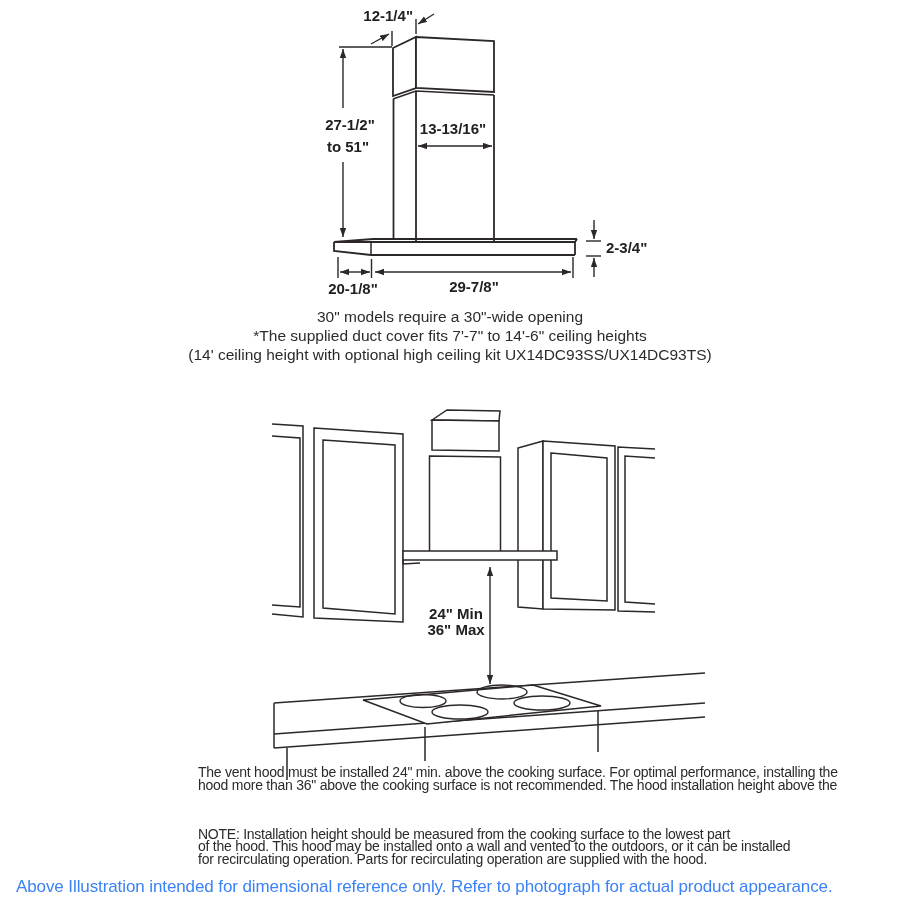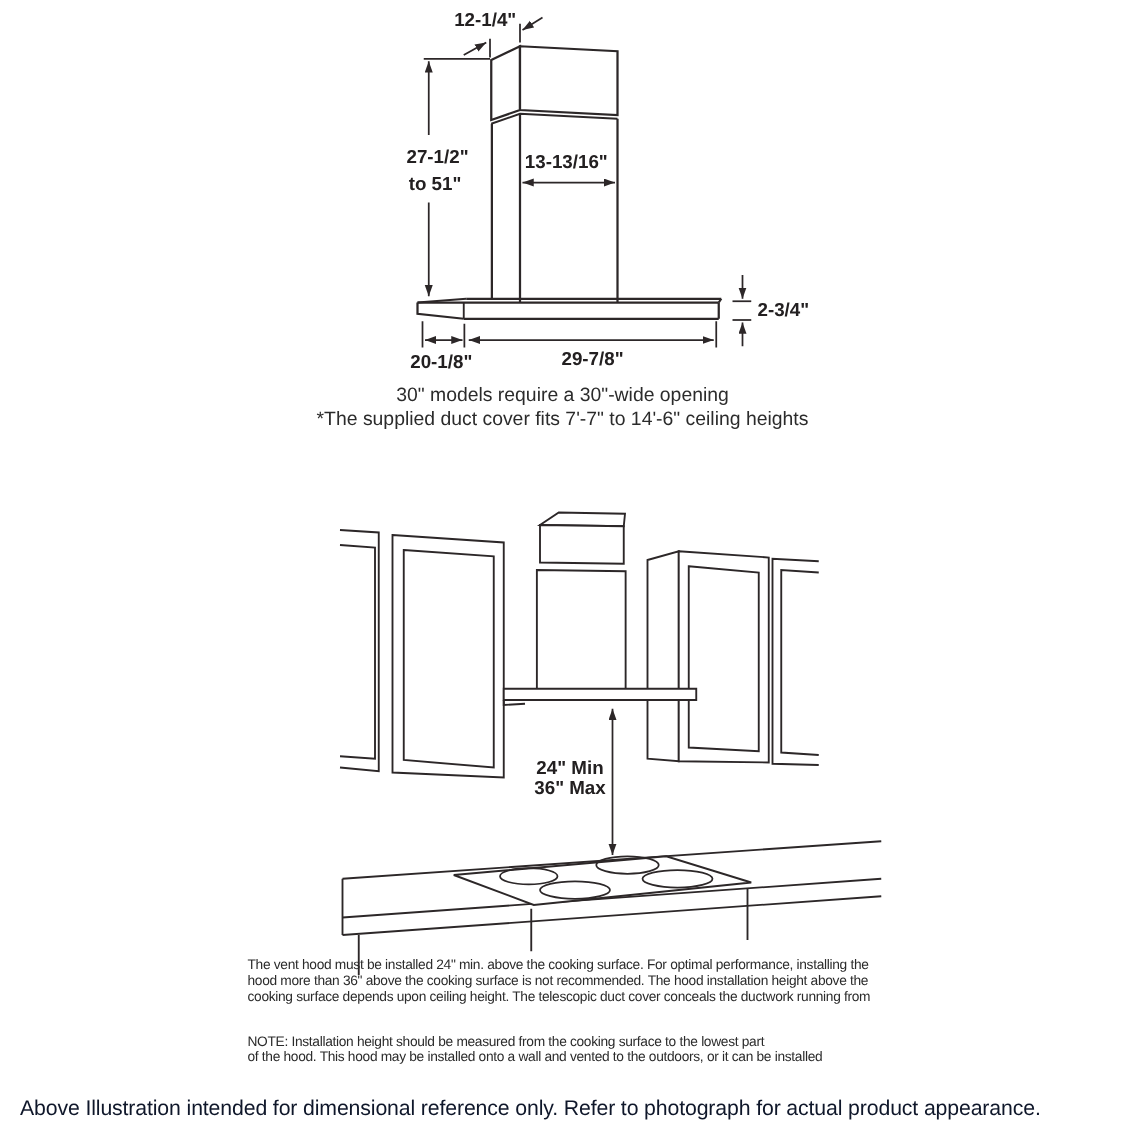--- a/index.html
+++ b/index.html
@@ -8,26 +8,26 @@
   #art{position:absolute;left:0;top:0;}
   svg .ln{stroke:#2c2728;fill:none;}
   svg .w18{stroke-width:1.8;}
   svg .w15{stroke-width:1.5;}
   svg .dim{stroke:#2c2728;stroke-width:1.4;fill:none;}
   svg .fillw{fill:#ffffff;}
   svg text{font-family:"Liberation Sans", sans-serif;font-weight:bold;
            font-size:15px;fill:#232021;}
   .notes{position:absolute;left:0;top:308px;width:900px;text-align:center;
          font-size:15.5px;line-height:18.8px;color:#2b2b2b;}
-  .para{position:absolute;left:198px;font-size:11px;letter-spacing:-0.25px;
+  .para{position:absolute;left:198px;font-size:14px;letter-spacing:-0.25px;
         color:#2b2b2b;}
   #para1{top:766px;line-height:13px;}
   #para2{top:828px;line-height:12.4px;}
   .footer{position:absolute;left:16px;top:877px;width:880px;font-size:17px;
-          letter-spacing:-0.1px;color:#0f172a;white-space:nowrap;}
+          letter-spacing:-0.1px;color:#3b82f6;white-space:nowrap;}
 </style>
 </head>
 <body>
 
 <div id="page">
 
 <svg id="art" width="900" height="900" viewBox="0 0 900 900">
   <defs>
     <marker id="ah" markerUnits="userSpaceOnUse" markerWidth="10" markerHeight="7" refX="9" refY="3.2" orient="auto">
       <path d="M0,0 L9,3.2 L0,6.4 Z" fill="#2c2728"></path>
@@ -150,28 +150,29 @@
       <path class="dim" d="M490,567 L490,684" marker-start="url(#ahs)" marker-end="url(#ah)"></path>
       <text x="456" y="619" text-anchor="middle">24" Min</text>
       <text x="456" y="635" text-anchor="middle">36" Max</text>
     </g>
   </g>
 </svg>
 
 <div class="notes">
   <div>30" models require a 30"-wide opening</div>
   <div>*The supplied duct cover fits 7'-7" to 14'-6" ceiling heights</div>
+  <div>(14' ceiling height with optional high ceiling kit UX14DC93SS/UX14DC93TS)</div>
 </div>
 
 <div class="para" id="para1">
   <div>The vent hood must be installed 24" min. above the cooking surface. For optimal performance, installing the</div>
   <div>hood more than 36" above the cooking surface is not recommended. The hood installation height above the</div>
-  <div>cooking surface depends upon ceiling height. The telescopic duct cover conceals the ductwork running from</div>
 </div>
 
 <div class="para" id="para2">
   <div>NOTE: Installation height should be measured from the cooking surface to the lowest part</div>
   <div>of the hood. This hood may be installed onto a wall and vented to the outdoors, or it can be installed</div>
+  <div>for recirculating operation. Parts for recirculating operation are supplied with the hood.</div>
 </div>
 
 <div class="footer">Above Illustration intended for dimensional reference only. Refer to photograph for actual product appearance.</div>
 
 </div>
 
 </body></html>

